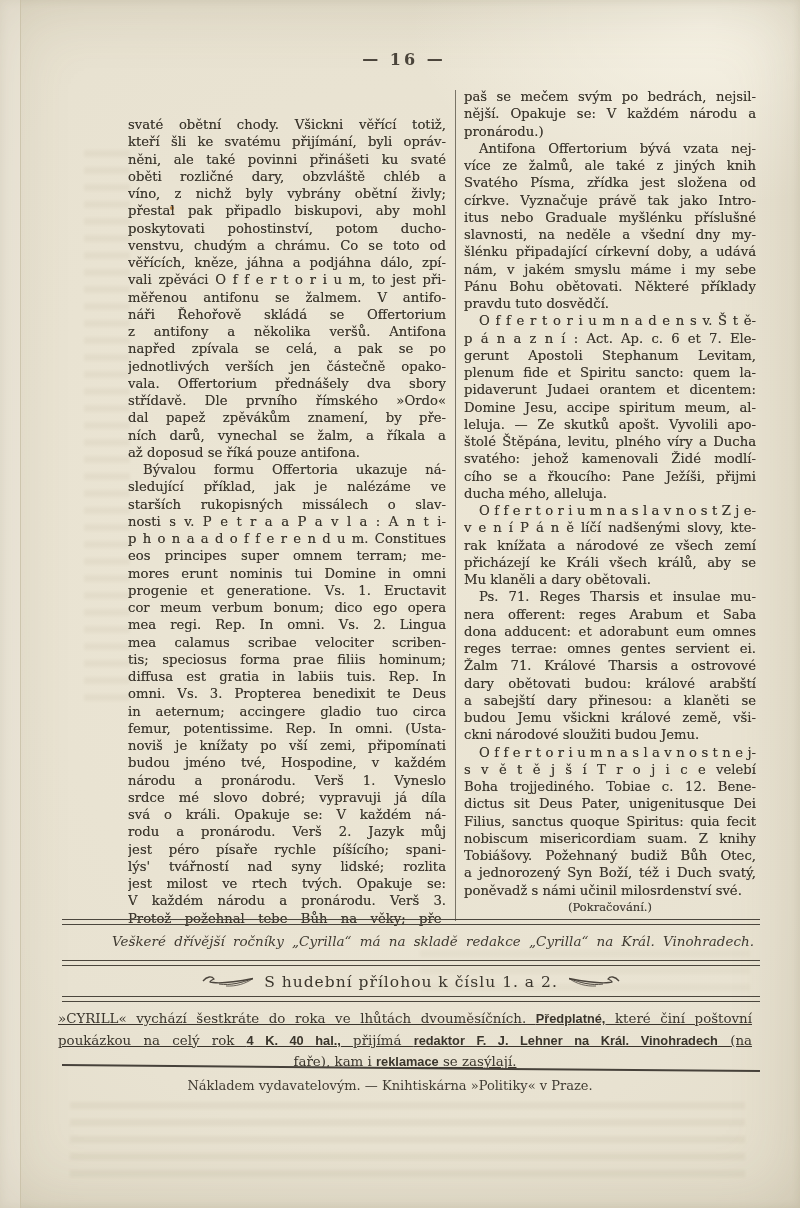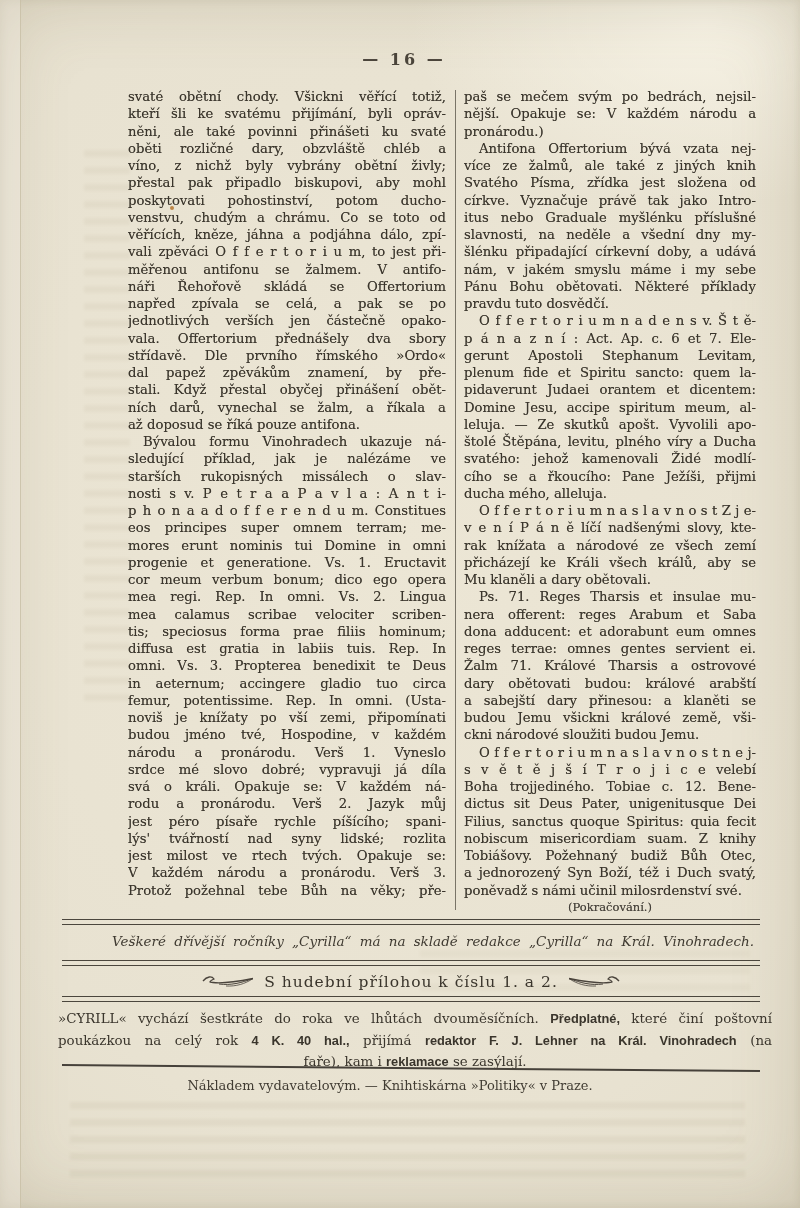--- a/index.html
+++ b/index.html
@@ -12,36 +12,36 @@
       radial-gradient(900px 1100px at 50% 45%, #ece6d5 0%, #e8e2d1 55%, #ded7c3 100%);
     box-shadow: inset 0 0 70px rgba(110,95,60,.20), inset 0 0 8px rgba(110,95,60,.12);
     font-family:"DejaVu Serif", serif;
     color:#38332b;
   }
   .edge-strip{position:absolute;left:0;top:0;bottom:0;width:20px;background:rgba(255,253,246,.25);}
   .fold-line{position:absolute;left:20px;top:0;bottom:0;width:1px;background:#c8bfa6;opacity:.8;}
   .pagenum{position:absolute;left:8px;right:0;top:50px;text-align:center;font-size:16px;letter-spacing:3px;color:#4a443a;font-weight:bold;}
   .cols{position:absolute;left:128px;top:88px;display:flex;}
   .col{font-size:13.2px;color:#3a352c;text-shadow:0 0 .4px rgba(40,35,25,.5);}
-  .col-left{width:318px;}
+  .col-left{width:318px;margin-top:28px;}
   .col-right{width:292px;}
   .divider{width:1px;background:#5d574c;opacity:.8;margin:2px 8px 6px 9px;}
   .line{height:17.25px;line-height:17.25px;overflow:hidden;white-space:normal;}
   .line.just{text-align:justify;text-align-last:justify;}
   .line.in{text-indent:15px;}
   .line.cen{text-align:center;text-align-last:center;}
   .line.sm{font-size:11.5px;color:#45403a;}
   .rule-double{position:absolute;left:62px;right:40px;height:4px;border-top:1.6px solid #4b463d;border-bottom:1px solid #4b463d;}
   .rule-single{position:absolute;left:62px;right:40px;height:2.2px;background:#46413a;transform:rotate(.5deg);transform-origin:left center;}
   .archive-note{position:absolute;left:112px;right:46px;top:933px;font-style:italic;font-size:13.5px;color:#3f3a31;text-align:justify;text-align-last:justify;}
   .supplement-row{position:absolute;left:62px;right:40px;top:972px;display:flex;align-items:center;justify-content:center;gap:8px;}
   .supplement-text{font-size:15.5px;letter-spacing:1px;color:#3a352c;}
   .flourish{flex:0 0 auto;color:#4a443c;}
   .flourish.right svg{transform:scaleX(-1);}
-  .subscription{position:absolute;left:58px;right:28px;top:1008px;font-size:13.4px;color:#3a352c;}
+  .subscription{position:absolute;left:58px;right:48px;top:1008px;font-size:13.4px;color:#3a352c;text-decoration:underline;}
   .sub-line{height:21.5px;line-height:21.5px;overflow:hidden;}
   .sub-line.just{text-align:justify;text-align-last:justify;}
   .sub-line.cen{text-align:center;}
   .sub-line .b{font-family:"Liberation Sans", sans-serif;font-weight:700;font-size:12.8px;}
   .imprint{position:absolute;left:0;right:20px;top:1078px;text-align:center;font-size:13px;color:#413c33;}
   .ghost{position:absolute;filter:blur(1.6px);pointer-events:none;
     background:repeating-linear-gradient(to bottom, rgba(125,108,70,.13) 0px, rgba(125,108,70,.13) 7px, rgba(0,0,0,0) 7px, rgba(0,0,0,0) 17px);}
   .ghost-left{left:84px;top:150px;width:46px;height:560px;opacity:.45;}
   .ghost-mid{left:420px;top:950px;width:330px;height:44px;opacity:.35;}
   .ghost-bottom{left:70px;right:55px;top:1102px;height:85px;opacity:.5;}
@@ -68,29 +68,29 @@
         <div class="line just">něni, ale také povinni přinášeti ku svaté</div>
         <div class="line just">oběti rozličné dary, obzvláště chléb a</div>
         <div class="line just">víno, z nichž byly vybrány obětní živly;</div>
         <div class="line just">přestal pak připadlo biskupovi, aby mohl</div>
         <div class="line just">poskytovati pohostinství, potom ducho-</div>
         <div class="line just">venstvu, chudým a chrámu. Co se toto od</div>
         <div class="line just">věřících, kněze, jáhna a podjáhna dálo, zpí-</div>
         <div class="line just">vali zpěváci O f f e r t o r i u m, to jest při-</div>
         <div class="line just">měřenou antifonu se žalmem. V antifo-</div>
         <div class="line just">náři Řehořově skládá se Offertorium</div>
+        <div class="line just">z antifony a několika veršů. Antifona</div>
         <div class="line just">napřed zpívala se celá, a pak se po</div>
         <div class="line just">jednotlivých verších jen částečně opako-</div>
         <div class="line just">vala. Offertorium přednášely dva sbory</div>
         <div class="line just">střídavě. Dle prvního římského »Ordo«</div>
         <div class="line just">dal papež zpěvákům znamení, by pře-</div>
-        <div class="line just">stali. Když přestal obyčej přinášení obět-</div>
         <div class="line just">ních darů, vynechal se žalm, a říkala a</div>
         <div class="line">až doposud se říká pouze antifona.</div>
-        <div class="line in just">Bývalou formu Vinohradech ukazuje ná-</div>
+        <div class="line in just">Bývalou formu Offertoria ukazuje ná-</div>
         <div class="line just">sledující příklad, jak je nalézáme ve</div>
         <div class="line just">starších rukopisných missálech o slav-</div>
         <div class="line just">nosti s v. P e t r a a P a v l a : A n t i-</div>
         <div class="line just">p h o n a a d o f f e r e n d u m. Constitues</div>
         <div class="line just">eos principes super omnem terram; me-</div>
         <div class="line just">mores erunt nominis tui Domine in omni</div>
         <div class="line just">progenie et generatione. Vs. 1. Eructavit</div>
         <div class="line just">cor meum verbum bonum; dico ego opera</div>
         <div class="line just">mea regi. Rep. In omni. Vs. 2. Lingua</div>
         <div class="line just">mea calamus scribae velociter scriben-</div>

